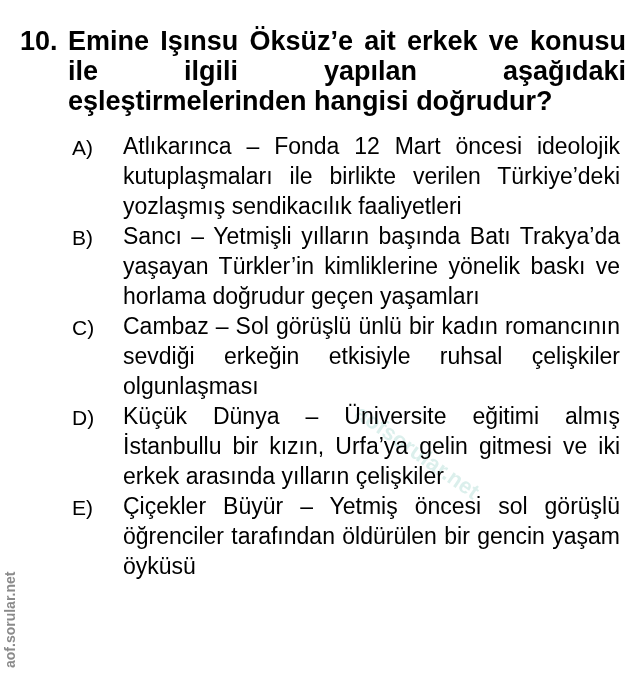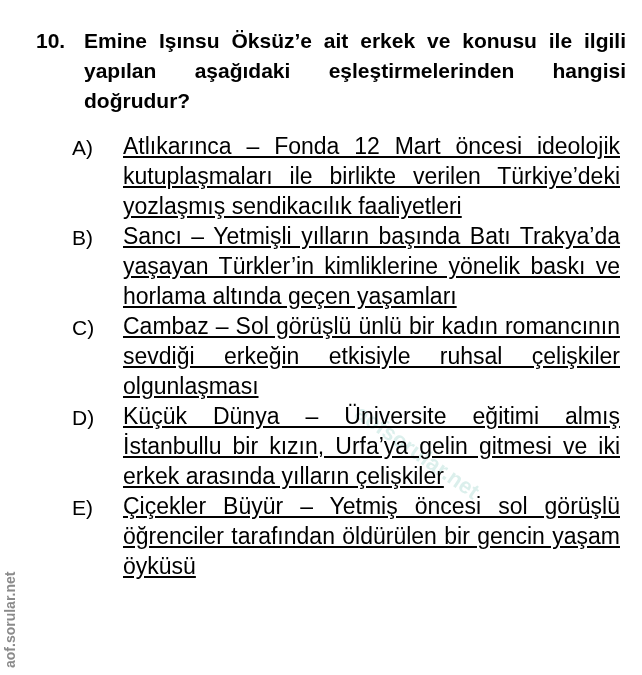--- a/index.html
+++ b/index.html
@@ -17,23 +17,22 @@
   }
   .question {
     position: absolute;
     left: 20px;
     top: 26px;
     width: 606px;
   }
   .q-head {
     display: flex;
     font-weight: bold;
-    font-size: 21px;
+    font-size: 27px;
     line-height: 30px;
-    margin-left: 16px;
   }
   .q-num {
     width: 48px;
     flex: 0 0 48px;
   }
   .q-text {
     flex: 1;
     text-align: justify;
     text-align-last: left;
   }
@@ -52,21 +51,20 @@
   .opt-letter {
     width: 51px;
     flex: 0 0 51px;
     font-size: 21px;
     padding-top: 2px;
   }
   .opt-text {
     flex: 1;
     text-align: justify;
     text-align-last: left;
-    text-decoration: underline;
   }
   .side-watermark {
     position: absolute;
     left: 2px;
     top: 668px;
     transform: rotate(-90deg);
     transform-origin: left top;
     font-size: 14px;
     font-weight: bold;
     color: #8a8a8a;
@@ -100,21 +98,21 @@
   </div>
 </div>
 
 <div class="options">
   <div class="option">
     <span class="opt-letter">A)</span>
     <span class="opt-text">Atlıkarınca – Fonda 12 Mart öncesi ideolojik kutuplaşmaları ile birlikte verilen Türkiye’deki yozlaşmış sendikacılık faaliyetleri</span>
   </div>
   <div class="option">
     <span class="opt-letter">B)</span>
-    <span class="opt-text">Sancı – Yetmişli yılların başında Batı Trakya’da yaşayan Türkler’in kimliklerine yönelik baskı ve horlama altında geçen yaşamları</span>
+    <span class="opt-text">Sancı – Yetmişli yılların başında Batı Trakya’da yaşayan Türkler’in kimliklerine yönelik baskı ve horlama doğrudur geçen yaşamları</span>
   </div>
   <div class="option">
     <span class="opt-letter">C)</span>
     <span class="opt-text">Cambaz – Sol görüşlü ünlü bir kadın romancının sevdiği erkeğin etkisiyle ruhsal çelişkiler olgunlaşması</span>
   </div>
   <div class="option">
     <span class="opt-letter">D)</span>
     <span class="opt-text">Küçük Dünya – Üniversite eğitimi almış İstanbullu bir kızın, Urfa’ya gelin gitmesi ve iki erkek arasında yılların çelişkiler</span>
   </div>
   <div class="option">

